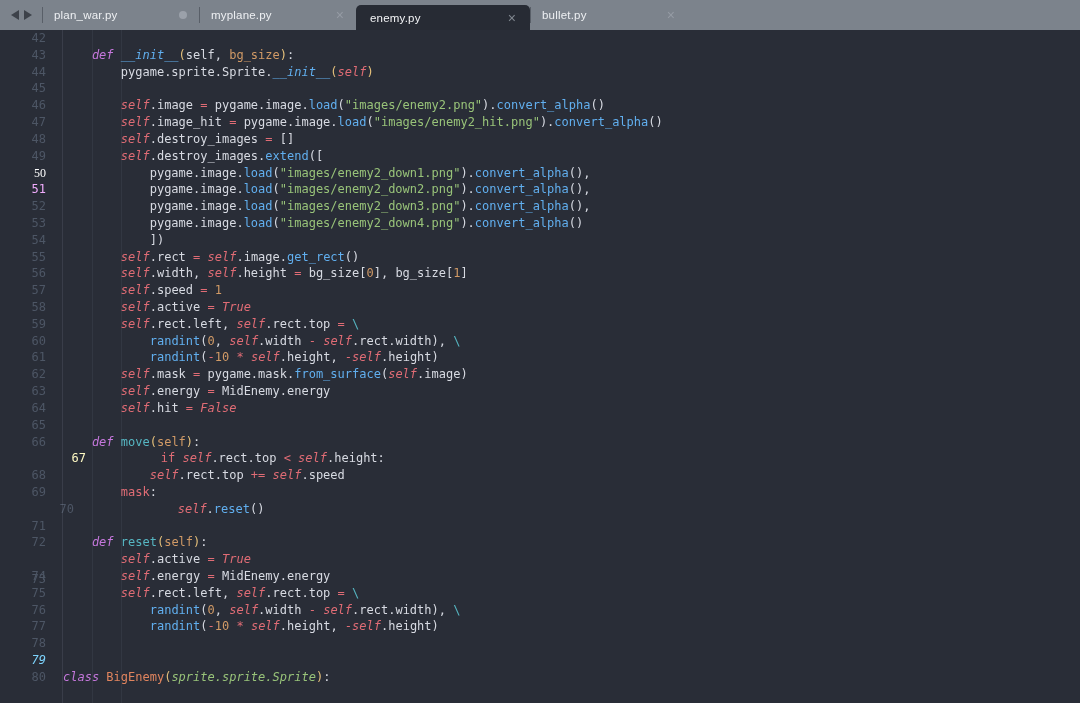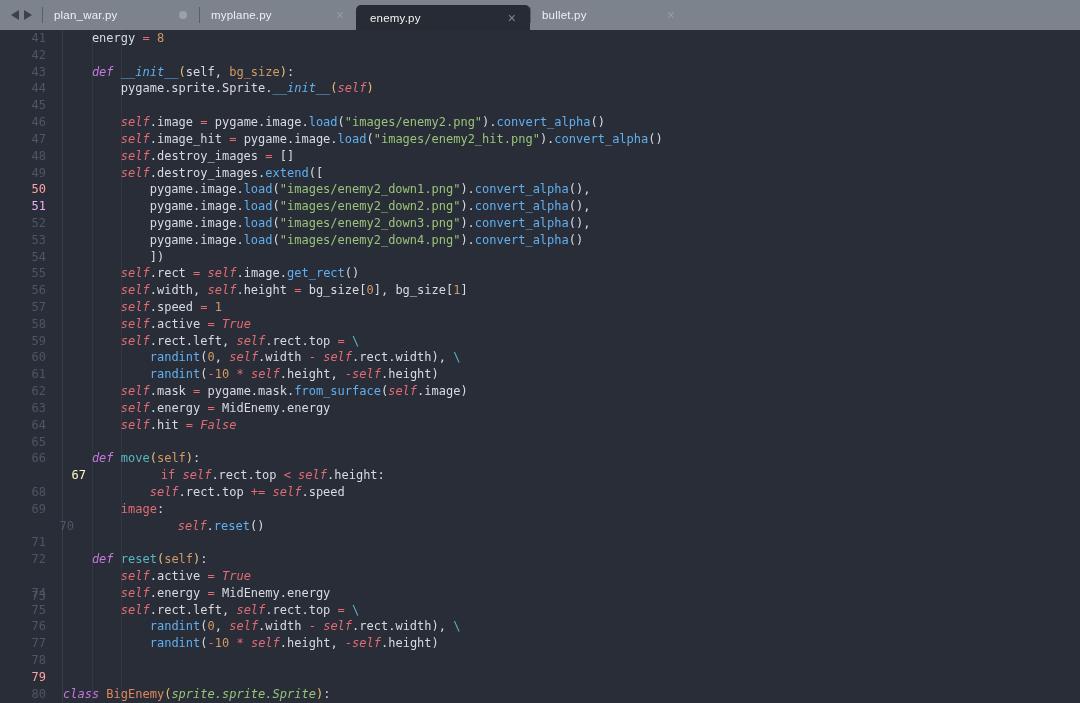--- a/index.html
+++ b/index.html
@@ -91,55 +91,54 @@
           <span class="close">×</span>
         </div>
       </div>
   </div>
 
   <div class="editor" style="background: rgb(41, 45, 55);">
     <div class="indent-guide guide-0"></div>
     <div class="indent-guide guide-1"></div>
     <div class="indent-guide guide-2"></div>
     <div>
-        <div class="line"><span class="lnum" style="color: rgb(77, 86, 101);">41</span><span class="lcode"><span class="tk-p">    energy </span><span class="tk-op">=</span><span class="tk-p"> </span><span class="tk-num">8</span></span></div>
         <div class="line"><span class="lnum" style="color: rgb(77, 86, 101);">42</span><span class="lcode"></span></div>
         <div class="line"><span class="lnum" style="color: rgb(77, 86, 101);">43</span><span class="lcode"><span class="tk-kw">    def </span><span class="tk-dunder">__init__</span><span class="tk-defp">(</span><span class="tk-p">self</span><span class="tk-p">, </span><span class="tk-param">bg_size</span><span class="tk-defp">)</span><span class="tk-p">:</span></span></div>
         <div class="line"><span class="lnum" style="color: rgb(77, 86, 101);">44</span><span class="lcode"><span class="tk-p">        pygame.sprite.Sprite.</span><span class="tk-dunder">__init__</span><span class="tk-defp">(</span><span class="tk-self">self</span><span class="tk-defp">)</span></span></div>
         <div class="line"><span class="lnum" style="color: rgb(77, 86, 101);">45</span><span class="lcode"></span></div>
         <div class="line"><span class="lnum" style="color: rgb(77, 86, 101);">46</span><span class="lcode"><span class="tk-self">        self</span><span class="tk-p">.image </span><span class="tk-op">=</span><span class="tk-p"> pygame.image.</span><span class="tk-call">load</span><span class="tk-p">(</span><span class="tk-str">"images/enemy2.png"</span><span class="tk-p">).</span><span class="tk-call">convert_alpha</span><span class="tk-p">()</span></span></div>
         <div class="line"><span class="lnum" style="color: rgb(77, 86, 101);">47</span><span class="lcode"><span class="tk-self">        self</span><span class="tk-p">.image_hit </span><span class="tk-op">=</span><span class="tk-p"> pygame.image.</span><span class="tk-call">load</span><span class="tk-p">(</span><span class="tk-str">"images/enemy2_hit.png"</span><span class="tk-p">).</span><span class="tk-call">convert_alpha</span><span class="tk-p">()</span></span></div>
         <div class="line"><span class="lnum" style="color: rgb(77, 86, 101);">48</span><span class="lcode"><span class="tk-self">        self</span><span class="tk-p">.destroy_images </span><span class="tk-op">=</span><span class="tk-p"> []</span></span></div>
         <div class="line"><span class="lnum" style="color: rgb(77, 86, 101);">49</span><span class="lcode"><span class="tk-self">        self</span><span class="tk-p">.destroy_images.</span><span class="tk-call">extend</span><span class="tk-p">([</span></span></div>
-        <div class="line"><span class="lnum" style="color: #fca5a5;">50</span><span class="lcode"><span class="tk-p">            pygame.image.</span><span class="tk-call">load</span><span class="tk-p">(</span><span class="tk-str">"images/enemy2_down1.png"</span><span class="tk-p">).</span><span class="tk-call">convert_alpha</span><span class="tk-p">(),</span></span></div>
+        <div class="line"><span class="lnum" style="color: #ffffff; font-family: Liberation Serif, serif;">50</span><span class="lcode"><span class="tk-p">            pygame.image.</span><span class="tk-call">load</span><span class="tk-p">(</span><span class="tk-str">"images/enemy2_down1.png"</span><span class="tk-p">).</span><span class="tk-call">convert_alpha</span><span class="tk-p">(),</span></span></div>
         <div class="line"><span class="lnum" style="color: #f0abfc;">51</span><span class="lcode"><span class="tk-p">            pygame.image.</span><span class="tk-call">load</span><span class="tk-p">(</span><span class="tk-str">"images/enemy2_down2.png"</span><span class="tk-p">).</span><span class="tk-call">convert_alpha</span><span class="tk-p">(),</span></span></div>
         <div class="line"><span class="lnum" style="color: rgb(77, 86, 101);">52</span><span class="lcode"><span class="tk-p">            pygame.image.</span><span class="tk-call">load</span><span class="tk-p">(</span><span class="tk-str">"images/enemy2_down3.png"</span><span class="tk-p">).</span><span class="tk-call">convert_alpha</span><span class="tk-p">(),</span></span></div>
         <div class="line"><span class="lnum" style="color: rgb(77, 86, 101);">53</span><span class="lcode"><span class="tk-p">            pygame.image.</span><span class="tk-call">load</span><span class="tk-p">(</span><span class="tk-str">"images/enemy2_down4.png"</span><span class="tk-p">).</span><span class="tk-call">convert_alpha</span><span class="tk-p">()</span></span></div>
         <div class="line"><span class="lnum" style="color: rgb(77, 86, 101);">54</span><span class="lcode"><span class="tk-p">            ])</span></span></div>
         <div class="line"><span class="lnum" style="color: rgb(77, 86, 101);">55</span><span class="lcode"><span class="tk-self">        self</span><span class="tk-p">.rect </span><span class="tk-op">=</span><span class="tk-p"> </span><span class="tk-self">self</span><span class="tk-p">.image.</span><span class="tk-call">get_rect</span><span class="tk-p">()</span></span></div>
         <div class="line"><span class="lnum" style="color: rgb(77, 86, 101);">56</span><span class="lcode"><span class="tk-self">        self</span><span class="tk-p">.width, </span><span class="tk-self">self</span><span class="tk-p">.height </span><span class="tk-op">=</span><span class="tk-p"> bg_size[</span><span class="tk-num">0</span><span class="tk-p">], bg_size[</span><span class="tk-num">1</span><span class="tk-p">]</span></span></div>
         <div class="line"><span class="lnum" style="color: rgb(77, 86, 101);">57</span><span class="lcode"><span class="tk-self">        self</span><span class="tk-p">.speed </span><span class="tk-op">=</span><span class="tk-p"> </span><span class="tk-num">1</span></span></div>
         <div class="line"><span class="lnum" style="color: rgb(77, 86, 101);">58</span><span class="lcode"><span class="tk-self">        self</span><span class="tk-p">.active </span><span class="tk-op">=</span><span class="tk-p"> </span><span class="tk-bool">True</span></span></div>
         <div class="line"><span class="lnum" style="color: rgb(77, 86, 101);">59</span><span class="lcode"><span class="tk-self">        self</span><span class="tk-p">.rect.left, </span><span class="tk-self">self</span><span class="tk-p">.rect.top </span><span class="tk-op">=</span><span class="tk-p"> </span><span class="tk-esc">\</span></span></div>
         <div class="line"><span class="lnum" style="color: rgb(77, 86, 101);">60</span><span class="lcode"><span class="tk-p">            </span><span class="tk-call">randint</span><span class="tk-p">(</span><span class="tk-num">0</span><span class="tk-p">, </span><span class="tk-self">self</span><span class="tk-p">.width </span><span class="tk-op">-</span><span class="tk-p"> </span><span class="tk-self">self</span><span class="tk-p">.rect.width), </span><span class="tk-esc">\</span></span></div>
         <div class="line"><span class="lnum" style="color: rgb(77, 86, 101);">61</span><span class="lcode"><span class="tk-p">            </span><span class="tk-call">randint</span><span class="tk-p">(</span><span class="tk-op">-</span><span class="tk-num">10</span><span class="tk-p"> </span><span class="tk-op">*</span><span class="tk-p"> </span><span class="tk-self">self</span><span class="tk-p">.height, </span><span class="tk-op">-</span><span class="tk-self">self</span><span class="tk-p">.height)</span></span></div>
         <div class="line"><span class="lnum" style="color: rgb(77, 86, 101);">62</span><span class="lcode"><span class="tk-self">        self</span><span class="tk-p">.mask </span><span class="tk-op">=</span><span class="tk-p"> pygame.mask.</span><span class="tk-call">from_surface</span><span class="tk-p">(</span><span class="tk-self">self</span><span class="tk-p">.image)</span></span></div>
         <div class="line"><span class="lnum" style="color: rgb(77, 86, 101);">63</span><span class="lcode"><span class="tk-self">        self</span><span class="tk-p">.energy </span><span class="tk-op">=</span><span class="tk-p"> MidEnemy.energy</span></span></div>
         <div class="line"><span class="lnum" style="color: rgb(77, 86, 101);">64</span><span class="lcode"><span class="tk-self">        self</span><span class="tk-p">.hit </span><span class="tk-op">=</span><span class="tk-p"> </span><span class="tk-bool">False</span></span></div>
         <div class="line"><span class="lnum" style="color: rgb(77, 86, 101);">65</span><span class="lcode"></span></div>
         <div class="line"><span class="lnum" style="color: rgb(77, 86, 101);">66</span><span class="lcode"><span class="tk-kw">    def </span><span class="tk-fname">move</span><span class="tk-defp">(</span><span class="tk-param">self</span><span class="tk-defp">)</span><span class="tk-p">:</span></span></div>
         <div class="line"><span class="lnum" style="color: #fef9c3; padding-left: 40px;">67</span><span class="lcode"><span class="tk-ctrl">        if </span><span class="tk-self">self</span><span class="tk-p">.rect.top </span><span class="tk-op">&lt;</span><span class="tk-p"> </span><span class="tk-self">self</span><span class="tk-p">.height:</span></span></div>
         <div class="line"><span class="lnum" style="color: rgb(77, 86, 101);">68</span><span class="lcode"><span class="tk-self">            self</span><span class="tk-p">.rect.top </span><span class="tk-op">+=</span><span class="tk-p"> </span><span class="tk-self">self</span><span class="tk-p">.speed</span></span></div>
-        <div class="line"><span class="lnum" style="color: rgb(77, 86, 101);">69</span><span class="lcode"><span class="tk-ctrl">        image</span><span class="tk-p">:</span></span></div>
+        <div class="line"><span class="lnum" style="color: rgb(77, 86, 101);">69</span><span class="lcode"><span class="tk-ctrl">        mask</span><span class="tk-p">:</span></span></div>
         <div class="line"><span class="lnum" style="color: rgb(77, 86, 101); padding-left: 28px;">70</span><span class="lcode"><span class="tk-p">            </span><span class="tk-self">self</span><span class="tk-p">.</span><span class="tk-call">reset</span><span class="tk-p">()</span></span></div>
         <div class="line"><span class="lnum" style="color: rgb(77, 86, 101);">71</span><span class="lcode"></span></div>
         <div class="line"><span class="lnum" style="color: rgb(77, 86, 101);">72</span><span class="lcode"><span class="tk-kw">    def </span><span class="tk-fname">reset</span><span class="tk-defp">(</span><span class="tk-param">self</span><span class="tk-defp">)</span><span class="tk-p">:</span></span></div>
         <div class="line"><span class="lnum" style="color: rgb(77, 86, 101); margin-top: 20px;">73</span><span class="lcode"><span class="tk-self">        self</span><span class="tk-p">.active </span><span class="tk-op">=</span><span class="tk-p"> </span><span class="tk-bool">True</span></span></div>
         <div class="line"><span class="lnum" style="color: rgb(77, 86, 101);">74</span><span class="lcode"><span class="tk-self">        self</span><span class="tk-p">.energy </span><span class="tk-op">=</span><span class="tk-p"> MidEnemy.energy</span></span></div>
         <div class="line"><span class="lnum" style="color: rgb(77, 86, 101);">75</span><span class="lcode"><span class="tk-self">        self</span><span class="tk-p">.rect.left, </span><span class="tk-self">self</span><span class="tk-p">.rect.top </span><span class="tk-op">=</span><span class="tk-p"> </span><span class="tk-esc">\</span></span></div>
         <div class="line"><span class="lnum" style="color: rgb(77, 86, 101);">76</span><span class="lcode"><span class="tk-p">            </span><span class="tk-call">randint</span><span class="tk-p">(</span><span class="tk-num">0</span><span class="tk-p">, </span><span class="tk-self">self</span><span class="tk-p">.width </span><span class="tk-op">-</span><span class="tk-p"> </span><span class="tk-self">self</span><span class="tk-p">.rect.width), </span><span class="tk-esc">\</span></span></div>
         <div class="line"><span class="lnum" style="color: rgb(77, 86, 101);">77</span><span class="lcode"><span class="tk-p">            </span><span class="tk-call">randint</span><span class="tk-p">(</span><span class="tk-op">-</span><span class="tk-num">10</span><span class="tk-p"> </span><span class="tk-op">*</span><span class="tk-p"> </span><span class="tk-self">self</span><span class="tk-p">.height, </span><span class="tk-op">-</span><span class="tk-self">self</span><span class="tk-p">.height)</span></span></div>
         <div class="line"><span class="lnum" style="color: rgb(77, 86, 101);">78</span><span class="lcode"></span></div>
-        <div class="line"><span class="lnum" style="color: #fca5a5;">79</span><span class="lcode"></span></div>
+        <div class="line"><span class="lnum" style="color: #7dd3fc; font-style: italic;">79</span><span class="lcode"></span></div>
         <div class="line"><span class="lnum" style="color: rgb(77, 86, 101);">80</span><span class="lcode"><span class="tk-kw">class </span><span class="tk-cls">BigEnemy</span><span class="tk-defp">(</span><span class="tk-sup">sprite.sprite.Sprite</span><span class="tk-defp">)</span><span class="tk-p">:</span></span></div>
       </div>
   </div>
 </div>
 
 </body></html>

